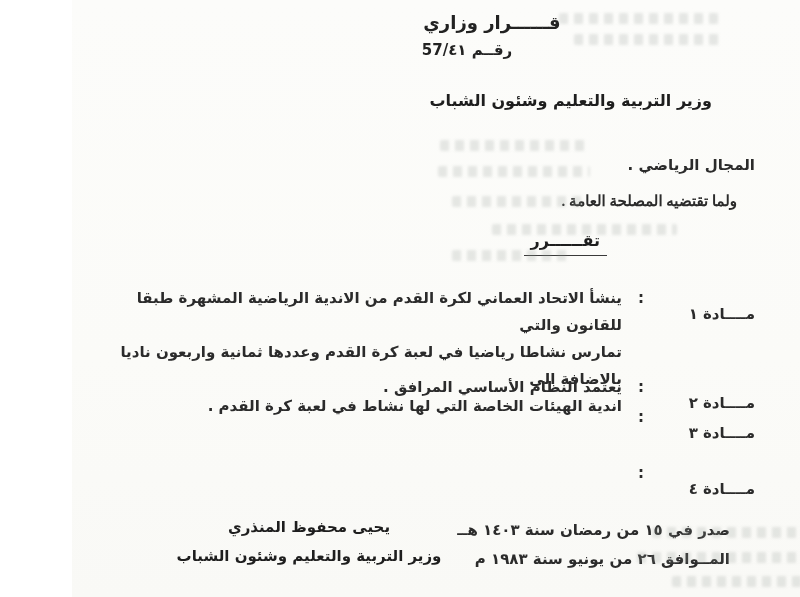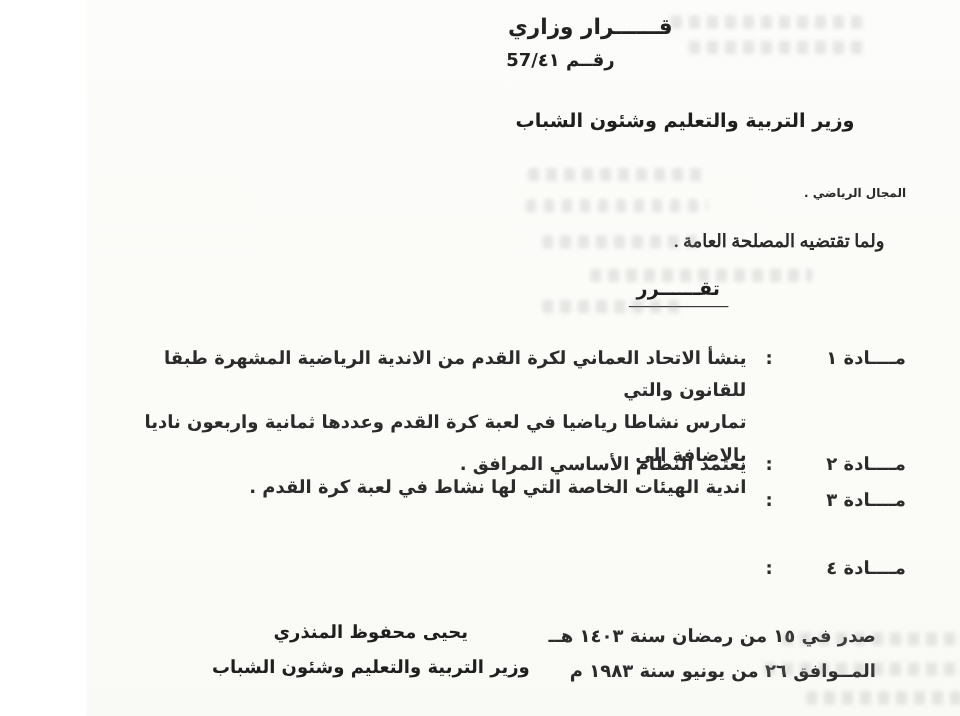--- a/index.html
+++ b/index.html
@@ -11,26 +11,26 @@
     direction:rtl;
     color:#2b2b2b;
     font-weight:bold;
     overflow:hidden;
   }
   .abs{position:absolute;}
   .title{top:12px;left:300px;width:240px;text-align:center;font-size:18px;color:#222;}
   .decree-no{top:41px;left:275px;width:240px;text-align:center;font-size:15px;color:#222;}
   .authority{top:91px;right:88px;font-size:16px;color:#1e1e1e;}
   .pre1{top:126px;right:45px;font-size:15px;}
-  .pre2{top:156px;right:45px;font-size:10px;}
+  .pre2{top:156px;right:45px;font-size:15px;}
   .consideration{top:192px;right:63px;font-size:15px;font-family:Liberation Serif, serif;}
   .decides{top:231px;left:375px;width:160px;text-align:right;font-size:16px;color:#1e1e1e;}
   .decides span{display:inline-block;border-bottom:1.6px solid #3a3a3a;padding:0 7px 5px 7px;}
   .article{right:45px;left:40px;display:flex;direction:rtl;font-size:15px;line-height:27px;}
-  .article .lbl{width:95px;flex:none;}
+  .article .lbl{width:95px;flex:none;margin-top:16px;}
   .article .sep{width:38px;flex:none;text-align:center;}
   .article .txt{flex:1;text-align:right;}
   .a1{top:285px;} .a2{top:374px;} .a3{top:404px;} .a4{top:460px;}
   .issued{top:516px;right:70px;text-align:right;font-size:15px;line-height:29px;}
   .signature{top:513px;left:98px;width:278px;text-align:center;font-size:15px;line-height:29px;color:#1e1e1e;}
   
   .ghost{
     position:absolute;height:11px;border-radius:2px;
     background:repeating-linear-gradient(90deg,rgba(148,156,150,0.40) 0 9px,rgba(148,156,150,0) 9px 15px);
     filter:blur(1.6px);opacity:.55;pointer-events:none;

